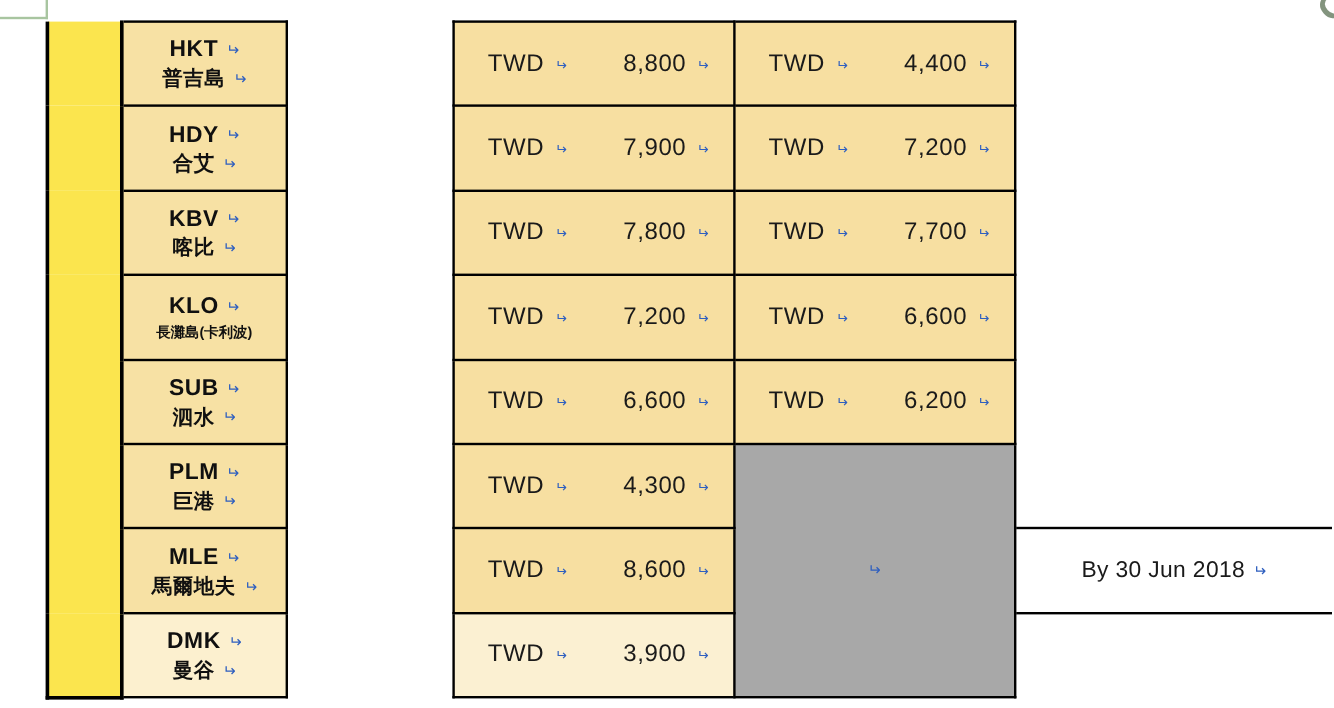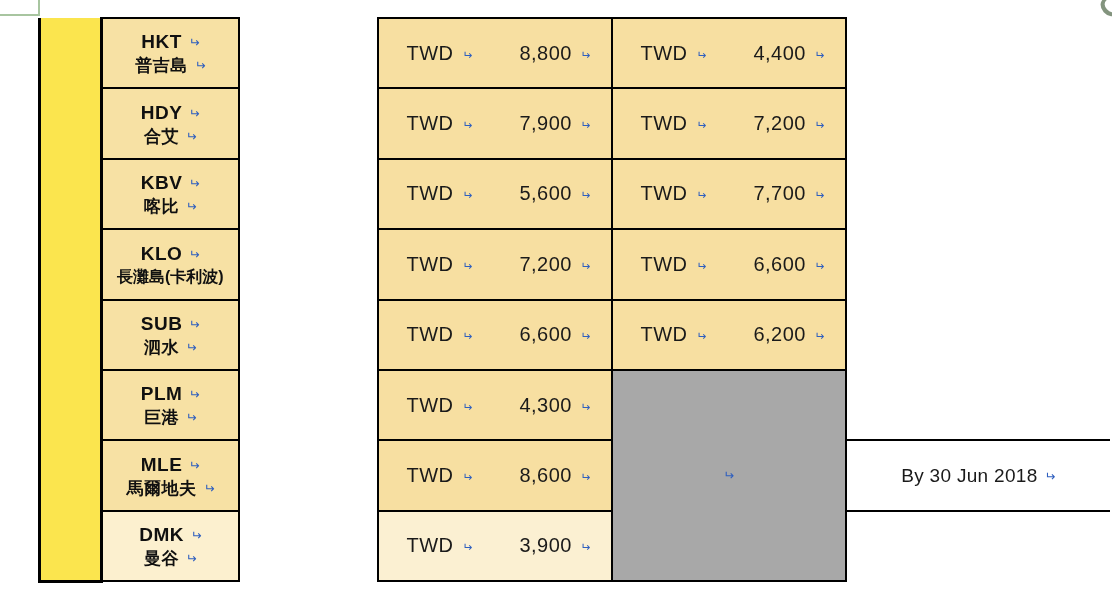--- a/index.html
+++ b/index.html
@@ -86,21 +86,21 @@
     margin-bottom: 6px;
   }
   .dest-name {
     font-size: 17px;
     font-weight: bold;
     color: #101010;
     display: block;
     letter-spacing: 0.5px;
     white-space: nowrap;
   }
-  .dest-name.is-wide { font-size: 16px; letter-spacing: 0px; }
+  .dest-name.is-wide { font-size: 12px; letter-spacing: 0px; }
 
   
   .col-gap {
     width: 139px;
     background: #ffffff;
     border: none;
   }
 
   
   .cell-price {
@@ -227,21 +227,21 @@
     <tr>
       <td class="col-yellow"></td>
       <td class="cell-dest">
         <span class="dest-code"><span>KBV</span><span class="pmark">↵</span></span>
         <span class="dest-name"><span>喀比</span><span class="pmark">↵</span></span>
       </td>
       <td class="col-gap"></td>
       <td class="cell-price">
         <div class="price-row-inner">
           <span class="price-cur"><span>TWD</span><span class="pmark in-price">↵</span></span>
-          <span class="price-amt"><span>5,600</span><span class="pmark in-price">↵</span></span>
+          <span class="price-amt"><span>7,800</span><span class="pmark in-price">↵</span></span>
         </div>
       </td>
       <td class="cell-price">
         <div class="price-row-inner">
           <span class="price-cur"><span>TWD</span><span class="pmark in-price">↵</span></span>
           <span class="price-amt"><span>7,700</span><span class="pmark in-price">↵</span></span>
         </div>
       </td>
       <td class="cell-empty-white"></td>
     </tr>

